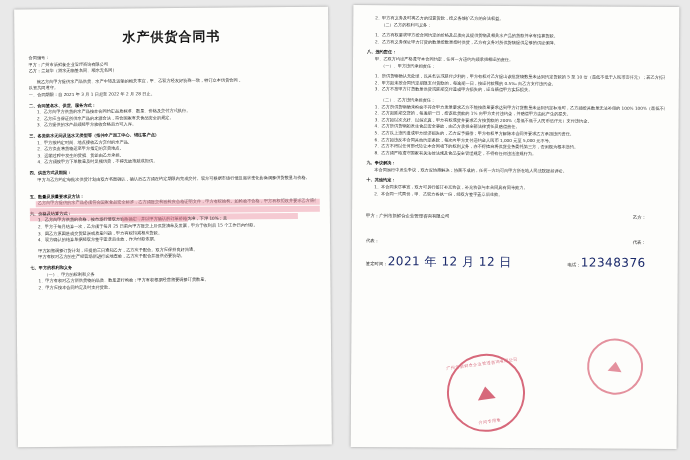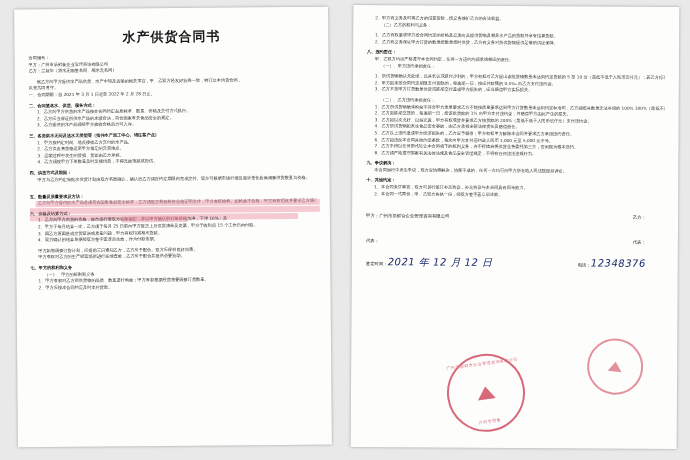--- a/index.html
+++ b/index.html
@@ -154,23 +154,22 @@
     top: 50%;
     width: 0; height: 0;
     transform: translate(-50%,-50%);
     border-left: 7px solid transparent;
     border-right: 7px solid transparent;
     border-bottom: 10px solid #cf3a52;
   }
   .hand-num {
     font-family: "DejaVu Sans", sans-serif;
     color: #1b2a6b;
-    font-size: 10px;
+    font-size: 12px;
     letter-spacing: 0.5px;
-    font-style: italic;
   }
 </style>
 </head>
 <body>
 
 <div class="scan">
 
   <div class="page page-left">
     <div class="inner">
 

